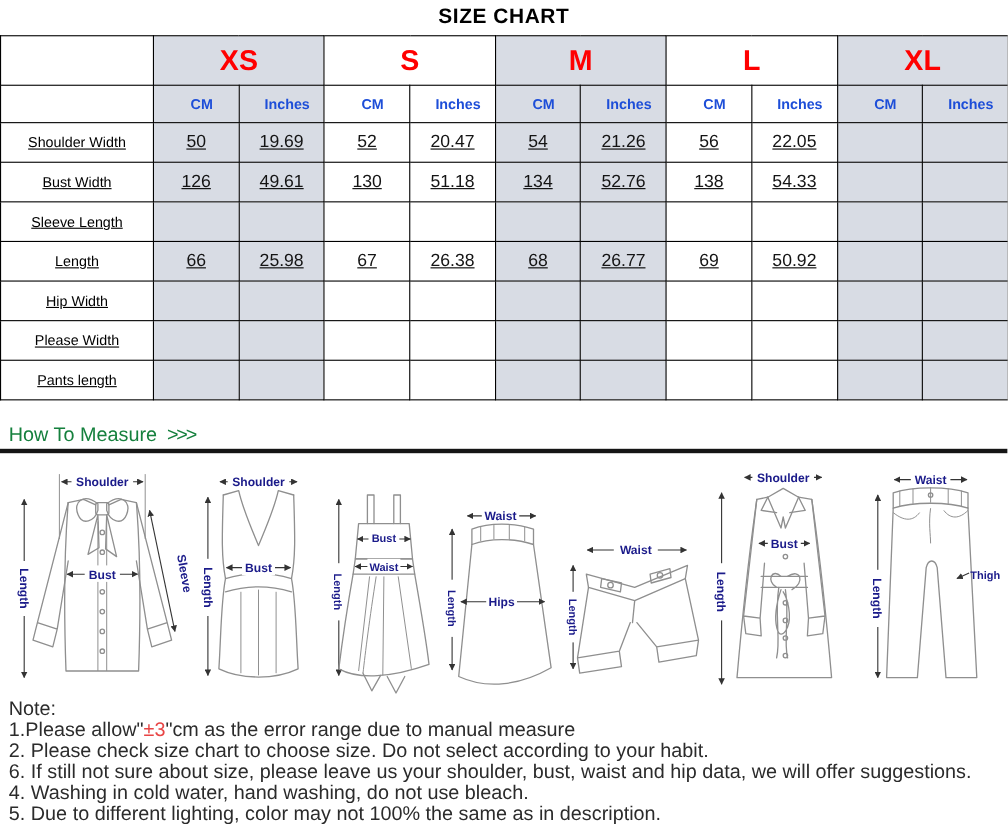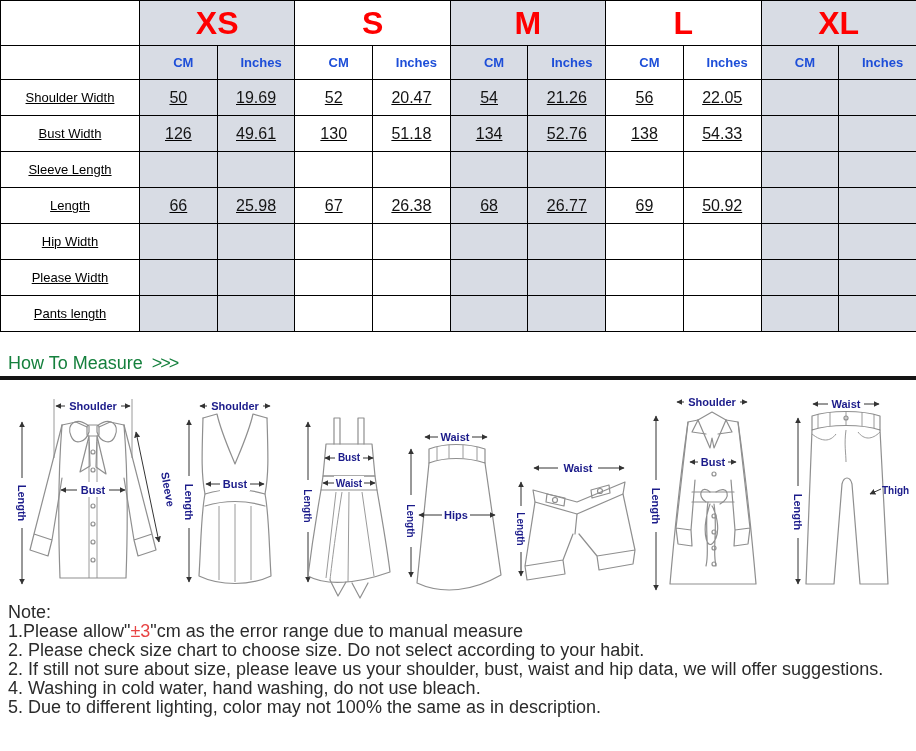--- a/index.html
+++ b/index.html
@@ -5,21 +5,21 @@
   html,body{margin:0;padding:0;background:#fff;width:916px;height:751px;overflow:hidden;
     font-family:"Liberation Sans",sans-serif;}
   .page{width:916px;height:751px;position:relative;}
   .title{height:32px;display:flex;align-items:center;justify-content:center;
     font-size:19px;font-weight:bold;color:#000;letter-spacing:.5px;}
   table.size-table{border-collapse:collapse;table-layout:fixed;width:916px;}
   table.size-table td{border:1px solid #000;text-align:center;vertical-align:middle;
     overflow:hidden;white-space:nowrap;}
   td.sh{background:#d8dce4;}
   tr.r-size{height:45px;}
-  tr.r-size td.sz{font-size:32px;font-weight:bold;color:#ff0000;}
+  tr.r-size td.sz{font-size:26px;font-weight:bold;color:#ff0000;}
   tr.r-unit{height:34px;}
   tr.r-unit td{font-size:13px;font-weight:bold;color:#1d4ed8;padding-left:11px;}
   tr.r-data{height:36px;text-decoration:underline;}
   td.rl{font-size:13px;color:#000;}
   td.v{font-size:16px;color:#141414;}
   .measure-head{margin:21px 0 0 8px;height:21px;font-size:18px;font-weight:normal;color:#15803d;}
   .measure-head .arrows{letter-spacing:-2px;margin-left:4px;}
   .rule{height:4px;background:#151515;margin-top:2px;}
   .garments{display:flex;justify-content:space-between;align-items:flex-end;
     padding:6px 4px 0 4px;height:214px;}
@@ -31,20 +31,21 @@
   .lab{font-family:"Liberation Sans",sans-serif;font-size:11px;font-weight:bold;fill:#1b1b8a;}
   .lab.sm{font-size:10px;}
   .notes{margin:3px 0 0 8px;font-size:18px;line-height:19px;color:#2b2b2b;}
   .notes .red{color:#e84545;}
 </style>
 </head>
 <body>
 
 <div class="page">
 
+  <div class="title">SIZE CHART</div>
 
   <table class="size-table">
     <colgroup>
       <col style="width:139px">
       <col style="width:77.7px">
         <col style="width:77.7px">
         <col style="width:77.7px">
         <col style="width:77.7px">
       <col style="width:77.7px">
         <col style="width:77.7px">
@@ -350,18 +351,18 @@
       <line class="dim" x1="86" y1="106" x2="97" y2="101" marker-start="url(#a7)"></line>
       <text class="lab sm" x="98" y="106" text-anchor="start">Thigh</text>
     </svg>
 
   </div>
 
   <div class="notes">
     <div>Note:</div>
     <div><span>1.Please allow"</span><span class="red">±3</span><span>"cm as the error range due to manual measure</span></div>
     <div>2. Please check size chart to choose size. Do not select according to your habit.</div>
-    <div>2. If still not sure about size, please leave us your shoulder, bust, waist and hip data, we will offer suggestions.</div>
+    <div>6. If still not sure about size, please leave us your shoulder, bust, waist and hip data, we will offer suggestions.</div>
     <div>4. Washing in cold water, hand washing, do not use bleach.</div>
     <div>5. Due to different lighting, color may not 100% the same as in description.</div>
   </div>
 
 </div>
 
 </body></html>

